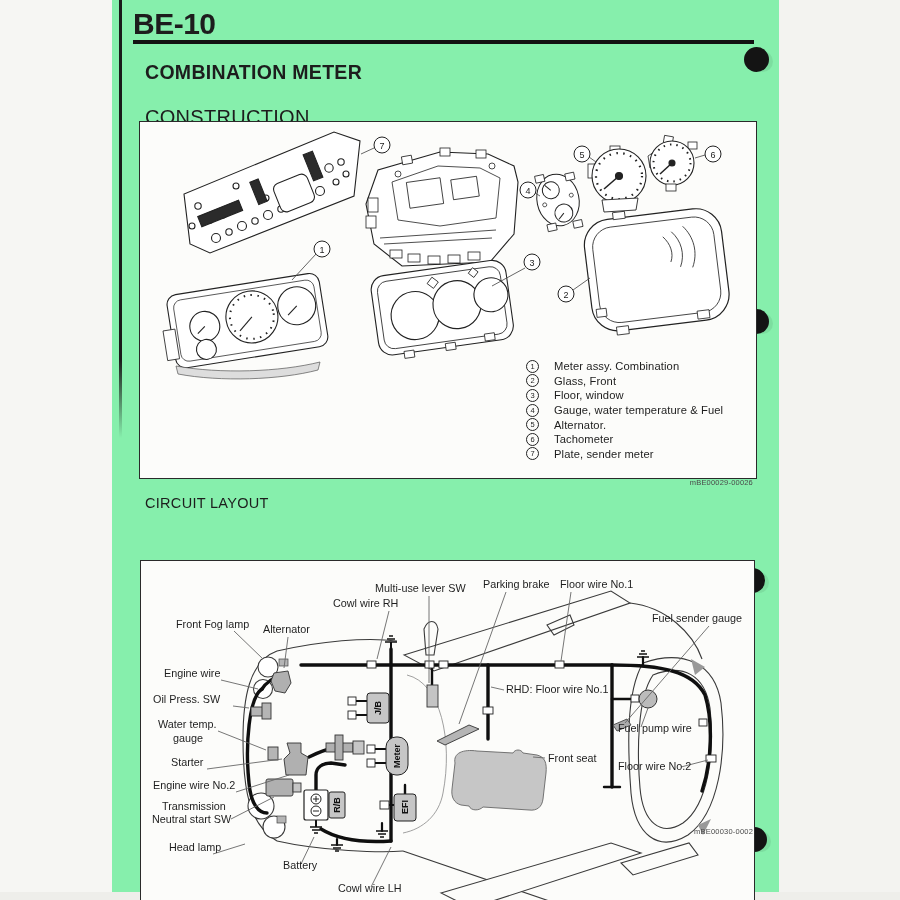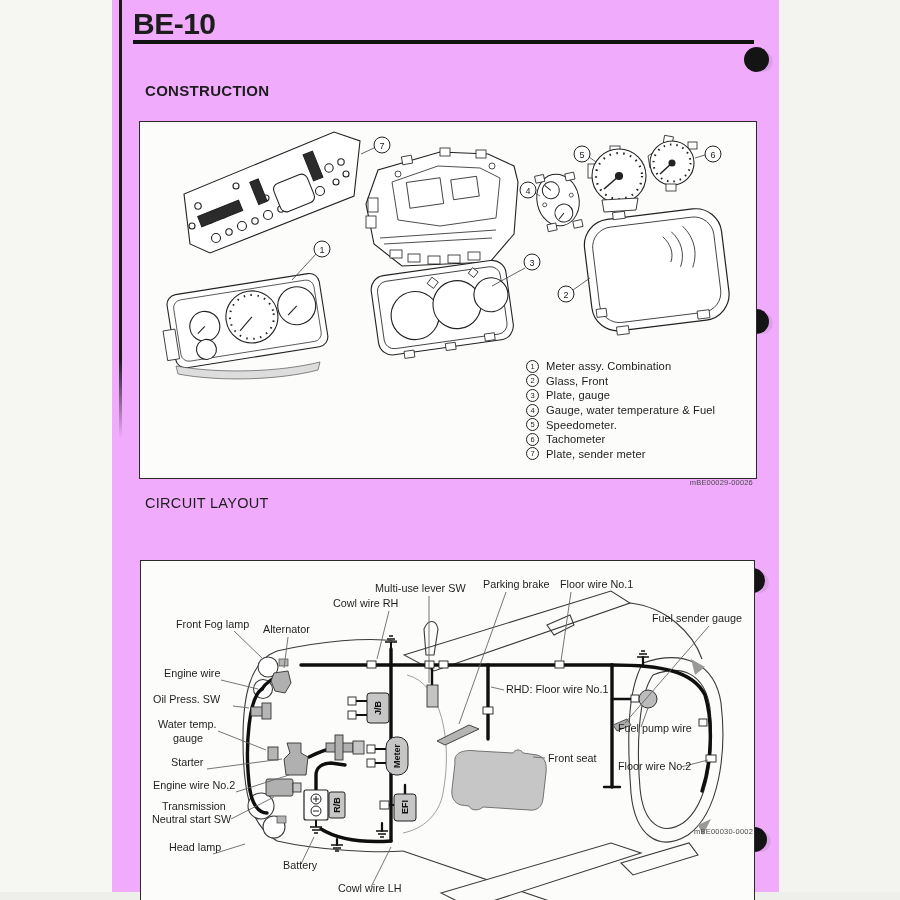--- a/index.html
+++ b/index.html
@@ -1,42 +1,42 @@
 <!DOCTYPE html>
 <html><head>
 <meta charset="utf-8">
 <style>
   html,body{margin:0;padding:0;background:#e9e9e6;}
-  .canvas{position:relative;width:900px;height:900px;background:#f0abfc;overflow:hidden;
+  .canvas{position:relative;width:900px;height:900px;background:#86efac;overflow:hidden;
           font-family:"Liberation Sans",sans-serif;color:#1d1d1d;}
   .edge-left{position:absolute;left:0;top:0;width:112px;height:900px;background:#f6f6f3;}
   .edge-right{position:absolute;left:779px;top:0;width:121px;height:900px;background:#f3f3f0;}
   .edge-bottom{position:absolute;left:0;top:892px;width:900px;height:8px;background:#eeeeea;}
   .spine-line{position:absolute;left:119px;top:0;width:3px;height:438px;
               background:linear-gradient(#1a1a1a 82%,rgba(26,26,26,0));}
   .binding-hole{position:absolute;width:25px;height:25px;border-radius:50%;background:#141414;
                 box-shadow:6px 2px 0 -2px rgba(0,0,0,0.07);}
   .hole1{left:744px;top:47px;}
   .hole2{left:744px;top:309px;}
   .hole3{left:740px;top:568px;}
   .hole4{left:742px;top:827px;}
   .page-code{position:absolute;left:133px;top:7px;font-size:30px;font-weight:700;letter-spacing:-0.5px;}
   .rule{position:absolute;left:133px;top:40px;width:621px;height:4px;background:#121212;}
   .h-main{position:absolute;left:145px;top:61px;font-size:19.5px;font-weight:700;letter-spacing:0.3px;}
-  .h-sub{position:absolute;left:145px;top:82px;font-size:15px;font-weight:700;letter-spacing:0.3px;}
+  .h-sub{position:absolute;left:145px;top:106px;font-size:20px;font-weight:400;letter-spacing:0.3px;}
   .h-circuit{position:absolute;left:145px;top:495px;font-size:14.5px;font-weight:400;letter-spacing:0.3px;}
   .figure-box{position:absolute;border:1.6px solid #2a2a2a;background:#fcfcfa;}
   .construction{left:139px;top:121px;width:616px;height:356px;}
   .circuit{left:140px;top:524px;width:613px;height:353px;margin-top:36px;}
   .figure-box svg{position:absolute;left:0;top:0;}
   .legend{position:absolute;left:386px;top:237px;width:226px;}
   .legend-item{display:flex;align-items:center;height:14.6px;font-size:11.2px;white-space:nowrap;}
   .lnum{flex:0 0 auto;width:11px;height:11px;border:1px solid #222;border-radius:50%;
         font-size:7.5px;line-height:11px;text-align:center;margin-right:7px;}
-  .ltext{letter-spacing:0.1px;}
+  .ltext{letter-spacing:0.1px;margin-left:8px;}
   .fig-code{position:absolute;width:253px;text-align:right;font-size:7.5px;color:#4a4a4a;letter-spacing:0.2px;}
   .fig-code-1{left:500px;top:478px;text-align:right;}
   .fig-code-2{left:500px;top:827px;}
   svg text{font-family:"Liberation Sans",sans-serif;}
   .wire-label{font-size:10.8px;fill:#1e1e1e;}
   .callout-num{font-size:9px;fill:#1d1d1d;}
   .boxlabel{font-size:9px;fill:#111;font-weight:700;}
 </style>
 </head>
 <body>
@@ -48,20 +48,21 @@
   <div class="spine-line"></div>
 
   <div class="binding-hole hole1"></div>
   <div class="binding-hole hole2"></div>
   <div class="binding-hole hole3"></div>
   <div class="binding-hole hole4"></div>
 
   <div class="page-code">BE-10</div>
   <div class="rule"></div>
 
+  <div class="h-main">COMBINATION METER</div>
   <div class="h-sub">CONSTRUCTION</div>
 
   <div class="figure-box construction">
     <svg width="616" height="356" viewBox="0 0 616 356">
 
       <g stroke="#222" fill="#fff" stroke-width="1.1">
         <path d="M 50 122 L 44 72 L 194 10 L 220 19 L 214 74 L 70 131 Z"></path>
         <g fill="#fff">
           <circle cx="76" cy="116" r="4.5"></circle>
             <circle cx="89" cy="110" r="3.2"></circle>
@@ -230,29 +231,29 @@
       <div class="legend-item">
           <span class="lnum">1</span>
           <span class="ltext">Meter assy. Combination</span>
         </div>
       <div class="legend-item">
           <span class="lnum">2</span>
           <span class="ltext">Glass, Front</span>
         </div>
       <div class="legend-item">
           <span class="lnum">3</span>
-          <span class="ltext">Plate, gauge</span>
+          <span class="ltext">Floor, window</span>
         </div>
       <div class="legend-item">
           <span class="lnum">4</span>
           <span class="ltext">Gauge, water temperature &amp; Fuel</span>
         </div>
       <div class="legend-item">
           <span class="lnum">5</span>
-          <span class="ltext">Speedometer.</span>
+          <span class="ltext">Alternator.</span>
         </div>
       <div class="legend-item">
           <span class="lnum">6</span>
           <span class="ltext">Tachometer</span>
         </div>
       <div class="legend-item">
           <span class="lnum">7</span>
           <span class="ltext">Plate, sender meter</span>
         </div>
     </div>

